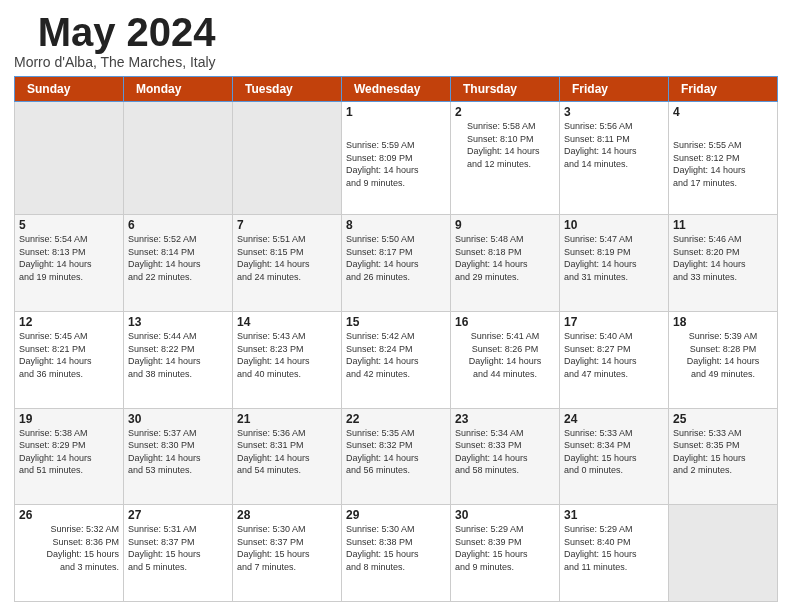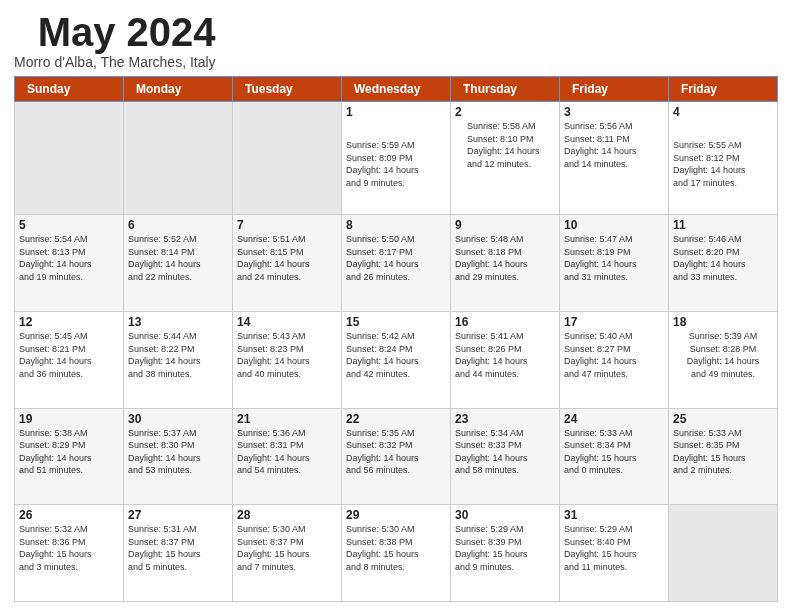--- a/index.html
+++ b/index.html
@@ -235,21 +235,21 @@
           </td>
           <td>
             <span class="day-num">15</span>
             <div class="day-info" style="white-space: pre-line;">Sunrise: 5:42 AM
 Sunset: 8:24 PM
 Daylight: 14 hours
 and 42 minutes.</div>
           </td>
           <td>
             <span class="day-num">16</span>
-            <div class="day-info" style="white-space: pre-line;">Sunrise: 5:41 AM
+            <div class="day-info" style="white-space: pre-line; text-align: center;">Sunrise: 5:41 AM
 Sunset: 8:26 PM
 Daylight: 14 hours
 and 44 minutes.</div>
           </td>
           <td>
             <span class="day-num">17</span>
             <div class="day-info" style="white-space: pre-line;">Sunrise: 5:40 AM
 Sunset: 8:27 PM
 Daylight: 14 hours
 and 47 minutes.</div>
@@ -309,21 +309,21 @@
             <span class="day-num">25</span>
             <div class="day-info" style="white-space: pre-line;">Sunrise: 5:33 AM
 Sunset: 8:35 PM
 Daylight: 15 hours
 and 2 minutes.</div>
           </td>
         </tr>
         <tr>
           <td>
             <span class="day-num">26</span>
-            <div class="day-info" style="white-space: pre-line;">Sunrise: 5:32 AM
+            <div class="day-info" style="white-space: pre-line; text-align: right;">Sunrise: 5:32 AM
 Sunset: 8:36 PM
 Daylight: 15 hours
 and 3 minutes.</div>
           </td>
           <td>
             <span class="day-num">27</span>
             <div class="day-info" style="white-space: pre-line;">Sunrise: 5:31 AM
 Sunset: 8:37 PM
 Daylight: 15 hours
 and 5 minutes.</div>

